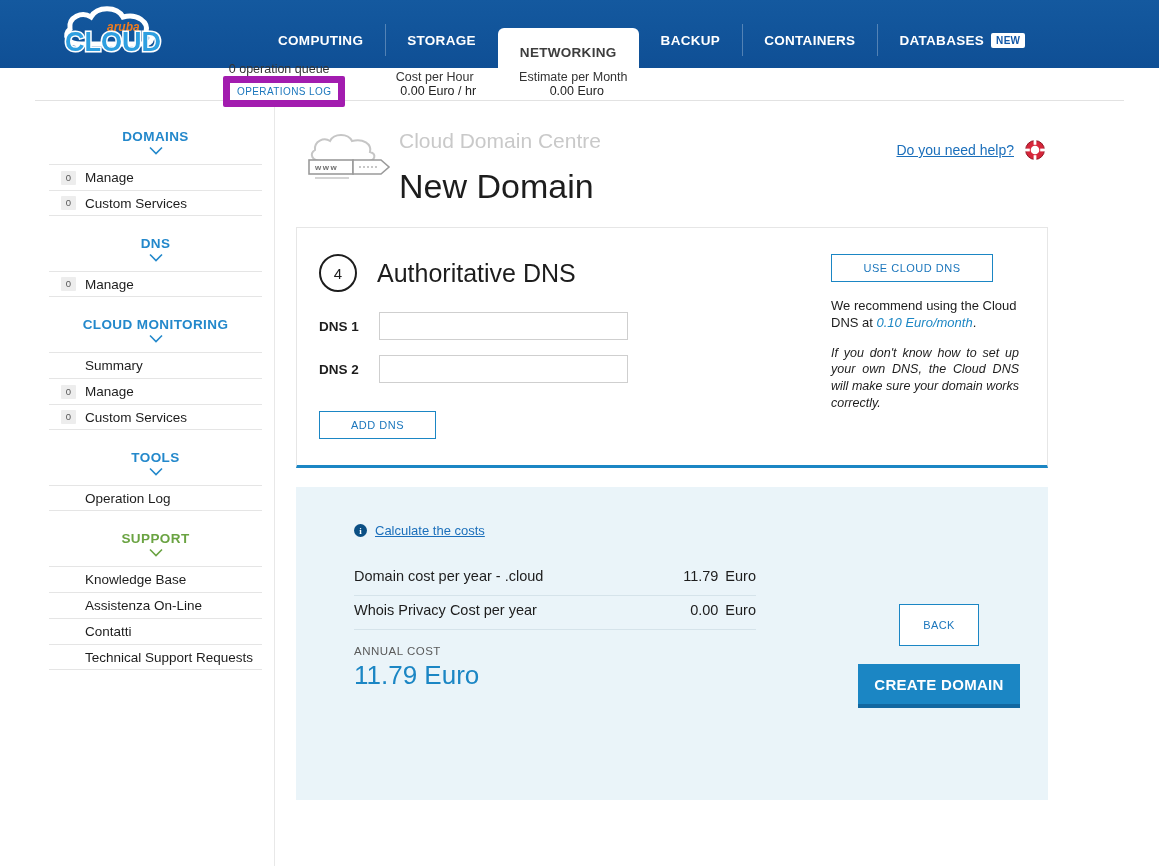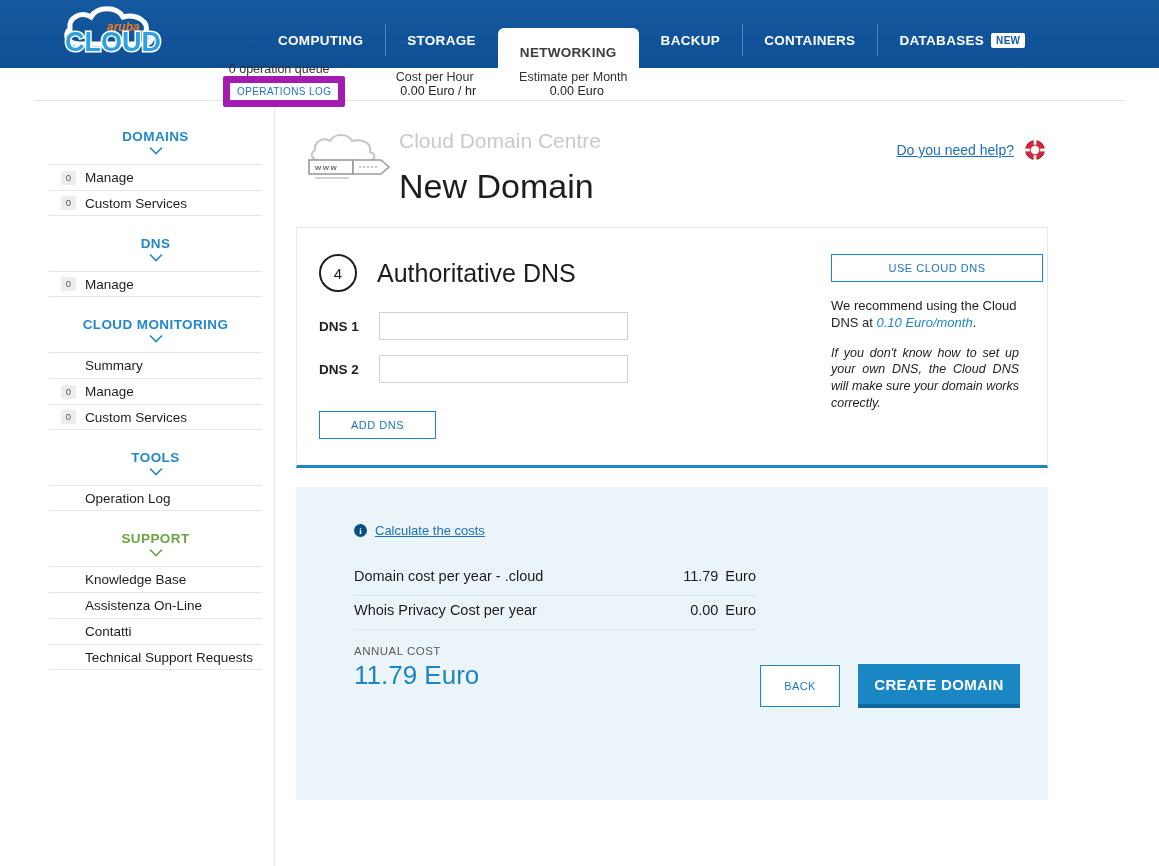--- a/index.html
+++ b/index.html
@@ -193,21 +193,21 @@
     border: 1px solid #1b86c4; background: #fff;
     color: #1b76bc; font-size: 11px; letter-spacing: .5px;
     cursor: pointer; margin-top: 13px;
   }
 
   .aside {
     position: absolute; right: 24px; top: 26px; width: 192px;
   }
   .aside .btn-cloud {
     display: flex; align-items: center; justify-content: center;
-    width: 212px; height: 28px;
+    width: 162px; height: 28px;
     border: 1px solid #1b86c4; background: #fff;
     color: #1b76bc; font-size: 11px; letter-spacing: .5px;
     cursor: pointer;
   }
   .aside .rec {
     margin-top: 15px; font-size: 13px; line-height: 1.33; color: #1d1d1d;
     width: 186px;
   }
   .aside .rec .price { color: #1b86c4; font-style: italic; }
   .aside .note {
@@ -244,21 +244,21 @@
   }
   .cost-row .amt { display: flex; gap: 7px; }
   .cost-total-lbl {
     margin-top: 15px; font-size: 11.5px; letter-spacing: .5px; color: #5a5a5a;
   }
   .cost-total-val {
     margin-top: 3px; font-size: 26px; color: #1b86c4;
   }
   .cost-actions {
     position: absolute; right: 28px; bottom: 92px;
-    display: flex; align-items: center; gap: 18px;
+    display: flex; align-items: center; gap: 18px; flex-direction: column;
   }
   .btn-back {
     width: 80px; height: 42px;
     border: 1px solid #1b86c4; background: #fff;
     color: #1b76bc; font-size: 11px; letter-spacing: .4px;
     display: flex; align-items: center; justify-content: center;
     cursor: pointer;
   }
   .btn-create {
     width: 162px; height: 44px;

